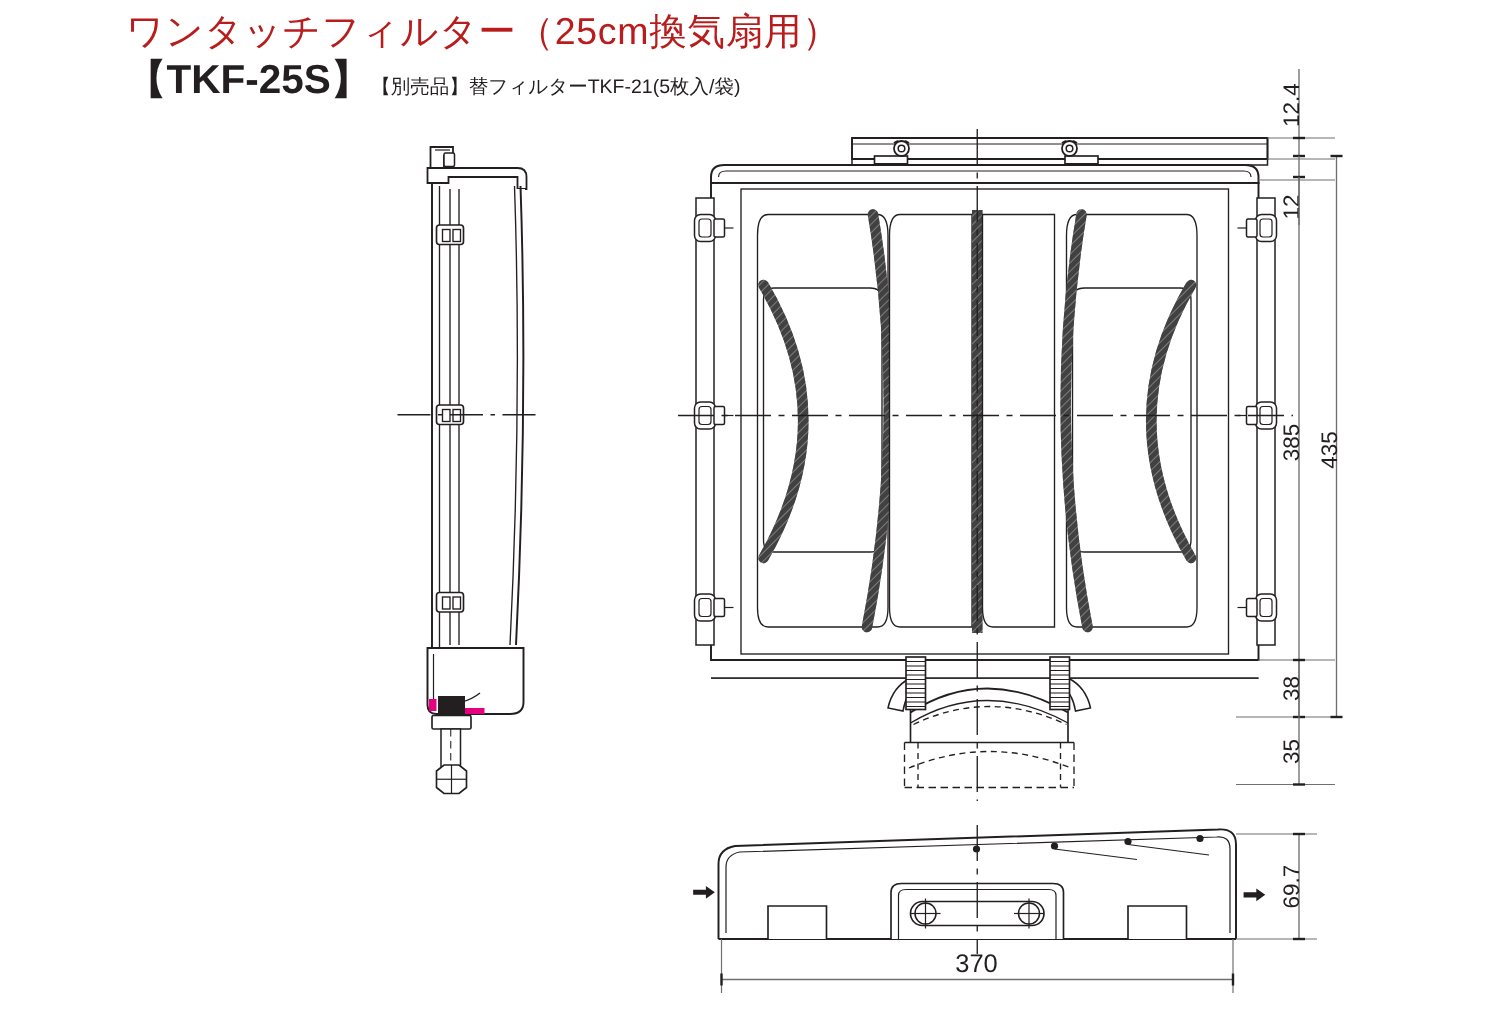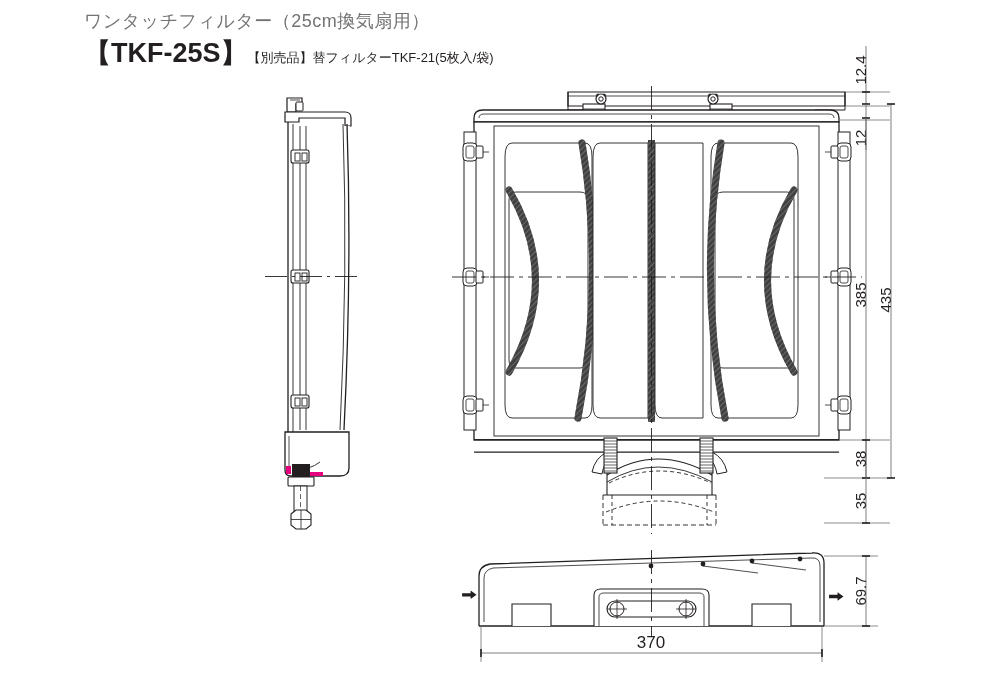--- a/index.html
+++ b/index.html
@@ -22,24 +22,24 @@
     height: 678px;
     background: #ffffff;
   }
   .title-block {
     position: absolute;
     left: 84px;
     top: 6px;
     width: 620px;
   }
   .title-line1 {
-    font-size: 18px;
+    font-size: 25px;
     line-height: 30px;
     letter-spacing: 0.5px;
-    color: #737373;
+    color: #b91c1c;
     white-space: nowrap;
   }
   .title-line2 {
     margin-top: 2px;
     white-space: nowrap;
     line-height: 30px;
   }
   .model-code {
     font-size: 27px;
     font-weight: bold;

